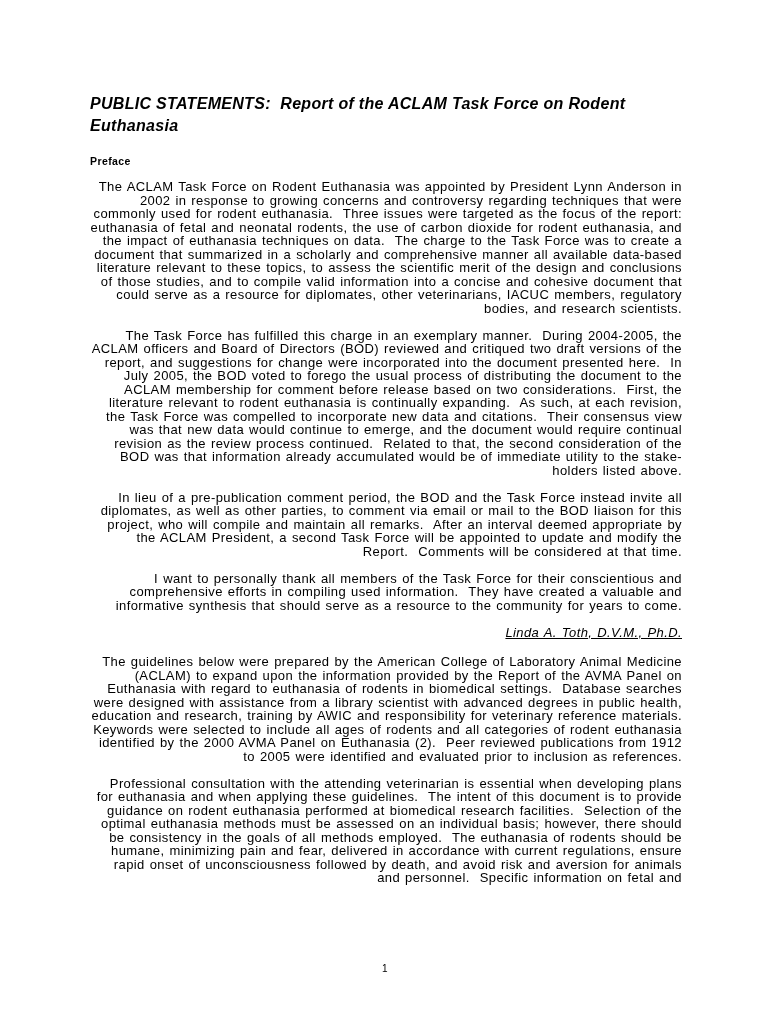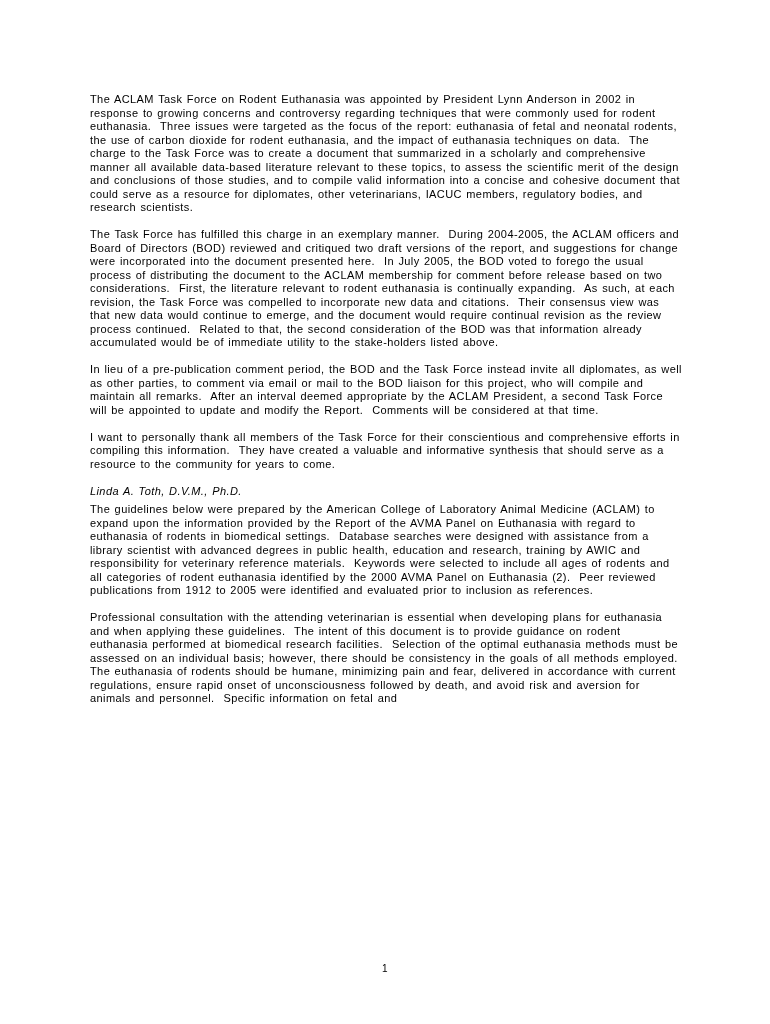--- a/index.html
+++ b/index.html
@@ -32,31 +32,32 @@
     margin: 0 0 18px 0;
     white-space: pre-wrap;
   }
   .section-heading {
     font-size: 10.5px;
     font-weight: bold;
     letter-spacing: 0.4px;
     margin: 0 0 13px 0;
   }
   .para {
-    font-size: 11px;
+    font-size: 13px;
     line-height: 13.5px;
     letter-spacing: 0.4px;
     word-spacing: 1px;
     margin: 0 0 13.5px 0;
     white-space: pre-wrap;
-    text-align: left;
+    text-align: right;
   }
   .signature {
     font-style: italic;
-    margin-bottom: 5px;
+    margin-bottom: 16px;
+    text-decoration: underline;
   }
   .signature-role {
     font-style: italic;
     margin-bottom: 13.5px;
   }
   .heading-introduction {
     margin-top: 13.5px;
   }
   .page-number {
     position: absolute;
@@ -67,29 +68,31 @@
     font-size: 10px;
     letter-spacing: 0.3px;
   }
 </style>
 </head>
 <body>
 
 <div class="page">
   <div class="content">
 
+    <h1 class="doc-title">PUBLIC STATEMENTS:  Report of the ACLAM Task Force on Rodent Euthanasia</h1>
 
+    <h2 class="section-heading">Preface</h2>
 
     <p class="para">The ACLAM Task Force on Rodent Euthanasia was appointed by President Lynn Anderson in 2002 in response to growing concerns and controversy regarding techniques that were commonly used for rodent euthanasia.  Three issues were targeted as the focus of the report: euthanasia of fetal and neonatal rodents, the use of carbon dioxide for rodent euthanasia, and the impact of euthanasia techniques on data.  The charge to the Task Force was to create a document that summarized in a scholarly and comprehensive manner all available data-based literature relevant to these topics, to assess the scientific merit of the design and conclusions of those studies, and to compile valid information into a concise and cohesive document that could serve as a resource for diplomates, other veterinarians, IACUC members, regulatory bodies, and research scientists.</p>
 
     <p class="para">The Task Force has fulfilled this charge in an exemplary manner.  During 2004-2005, the ACLAM officers and Board of Directors (BOD) reviewed and critiqued two draft versions of the report, and suggestions for change were incorporated into the document presented here.  In July 2005, the BOD voted to forego the usual process of distributing the document to the ACLAM membership for comment before release based on two considerations.  First, the literature relevant to rodent euthanasia is continually expanding.  As such, at each revision, the Task Force was compelled to incorporate new data and citations.  Their consensus view was that new data would continue to emerge, and the document would require continual revision as the review process continued.  Related to that, the second consideration of the BOD was that information already accumulated would be of immediate utility to the stake-holders listed above.</p>
 
     <p class="para">In lieu of a pre-publication comment period, the BOD and the Task Force instead invite all diplomates, as well as other parties, to comment via email or mail to the BOD liaison for this project, who will compile and maintain all remarks.  After an interval deemed appropriate by the ACLAM President, a second Task Force will be appointed to update and modify the Report.  Comments will be considered at that time.</p>
 
-    <p class="para">I want to personally thank all members of the Task Force for their conscientious and comprehensive efforts in compiling this information.  They have created a valuable and informative synthesis that should serve as a resource to the community for years to come.</p>
+    <p class="para">I want to personally thank all members of the Task Force for their conscientious and comprehensive efforts in compiling used information.  They have created a valuable and informative synthesis that should serve as a resource to the community for years to come.</p>
 
     <p class="para signature">Linda A. Toth, D.V.M., Ph.D.</p>
 
 
 
     <p class="para">The guidelines below were prepared by the American College of Laboratory Animal Medicine (ACLAM) to expand upon the information provided by the Report of the AVMA Panel on Euthanasia with regard to euthanasia of rodents in biomedical settings.  Database searches were designed with assistance from a library scientist with advanced degrees in public health, education and research, training by AWIC and responsibility for veterinary reference materials.  Keywords were selected to include all ages of rodents and all categories of rodent euthanasia identified by the 2000 AVMA Panel on Euthanasia (2).  Peer reviewed publications from 1912 to 2005 were identified and evaluated prior to inclusion as references.</p>
 
     <p class="para">Professional consultation with the attending veterinarian is essential when developing plans for euthanasia and when applying these guidelines.  The intent of this document is to provide guidance on rodent euthanasia performed at biomedical research facilities.  Selection of the optimal euthanasia methods must be assessed on an individual basis; however, there should be consistency in the goals of all methods employed.  The euthanasia of rodents should be humane, minimizing pain and fear, delivered in accordance with current regulations, ensure rapid onset of unconsciousness followed by death, and avoid risk and aversion for animals and personnel.  Specific information on fetal and</p>
 
   </div>

